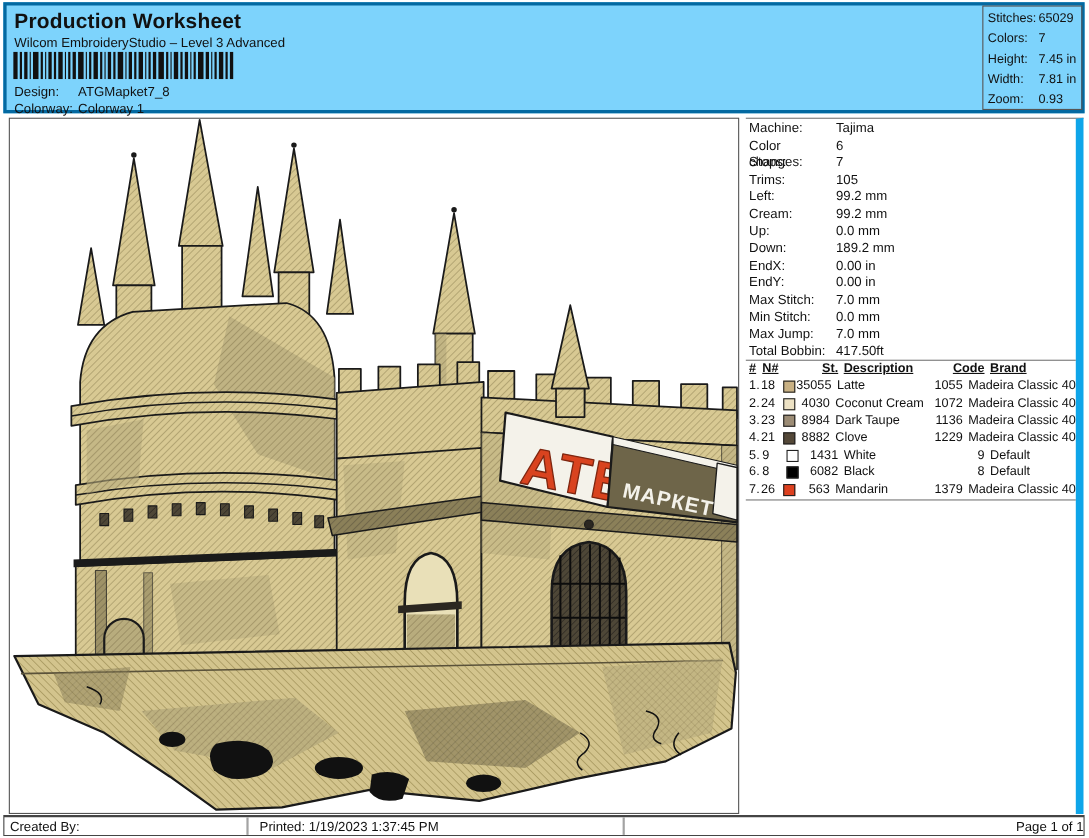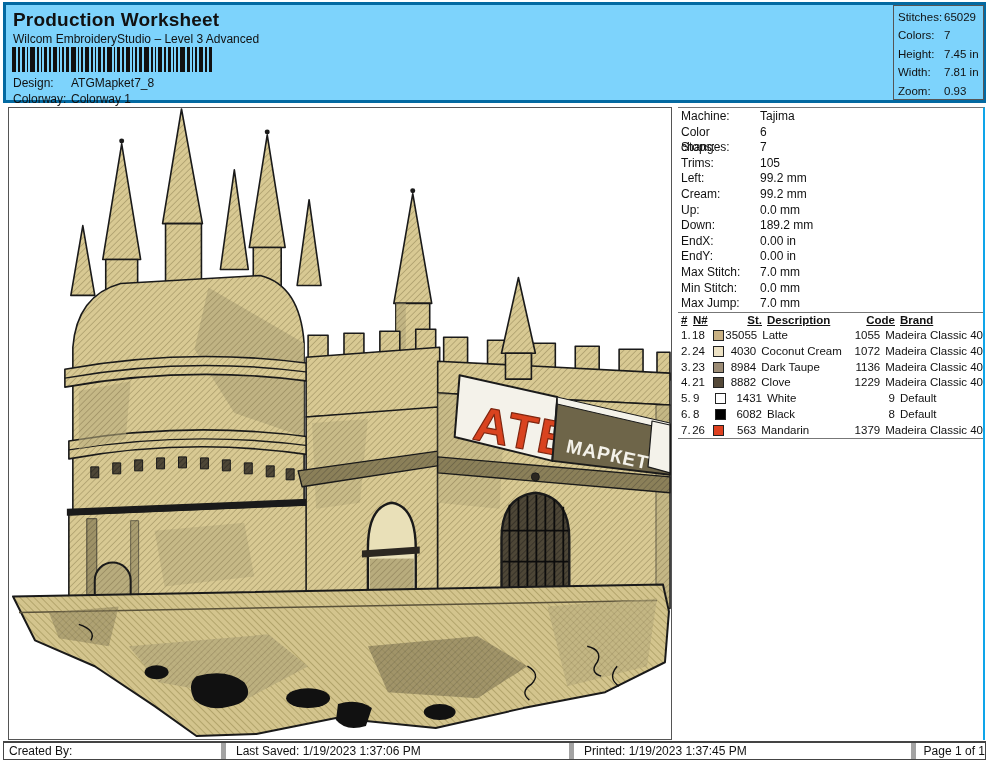--- a/index.html
+++ b/index.html
@@ -22,42 +22,42 @@
   .stats-row { display:flex; height:18.4px; line-height:18.4px; }
   .stats-row .lbl { width:46px; }
 
   
   .design-box { position:absolute; left:8px; top:107px; width:664px; height:633px;
     border:1px solid #555; background:#fff; }
   .design-box svg { display:block; width:662px; height:631px; }
 
   
   .right-panel { position:absolute; left:678px; top:107px; width:307px; height:633px;
-    border-top:1px solid #777; border-right:2px solid #0ea5e9; font-size:12px; }
+    border-top:1px solid #777; border-right:7px solid #0ea5e9; font-size:12px; }
   .m-list { padding-top:1px; }
   .m-row { display:flex; height:15.6px; line-height:15.6px; }
   .m-row .lbl { width:82px; padding-left:3px; }
   .sep { border-top:1px solid #777; }
   .ss-title { height:15px; line-height:15px; padding-left:3px; }
   .ss-table { font-size:11.5px; }
   .ss-hrow, .ss-row { display:flex; height:15.7px; line-height:15.7px; white-space:nowrap; }
   .ss-hrow span { font-weight:bold; text-decoration:underline; }
   .c-num  { width:15px; padding-left:3px; }
   .c-n    { width:20px; }
   .c-sw   { width:16px; position:relative; }
   .c-st   { width:33px; text-align:right; }
   .c-desc { width:101px; padding-left:5px; }
   .c-code { width:32px; text-align:right; }
   .c-brand{ flex:1; padding-left:5px; }
   .swatch { position:absolute; top:2px; left:2px; width:11px; height:11px; border:1px solid #222; }
 
   
   .footer-bar { position:absolute; left:3px; top:741px; width:983px; height:19px;
     border:1px solid #444; border-top-width:2px; display:flex; font-size:12px; line-height:16px; }
-  .f-cell { border-right:5px solid #a3a3a3; padding-left:10px; overflow:hidden; }
+  .f-cell { border-right:2px solid #a3a3a3; padding-left:10px; overflow:hidden; }
   .f-created { width:222px; padding-left:5px; }
   .f-saved { width:348px; }
   .f-printed { width:342px; }
   .f-page { flex:1; border-right:none; text-align:right; padding-left:0; }
 </style>
 </head>
 <body>
 
 <div class="page">
 
@@ -344,20 +344,24 @@
           <span>7.0 mm</span>
         </div>
       <div class="m-row">
           <span class="lbl">Min Stitch:</span>
           <span>0.0 mm</span>
         </div>
       <div class="m-row">
           <span class="lbl">Max Jump:</span>
           <span>7.0 mm</span>
         </div>
+      <div class="m-row">
+          <span class="lbl">Total Bobbin:</span>
+          <span>417.50ft</span>
+        </div>
     </div>
 
     <div class="sep"></div>
 
     <div class="ss-table">
       <div class="ss-hrow">
         <span class="c-num">#</span>
         <span class="c-n">N#</span>
         <span class="c-sw"></span>
         <span class="c-st">St.</span>
@@ -441,18 +445,17 @@
           <span class="c-desc">Mandarin</span>
         <span class="c-code">1379</span>
           <span class="c-brand">Madeira Classic 40</span>
       </div>
     </div>
     <div class="sep"></div>
   </div>
 
   <div class="footer-bar">
     <div class="f-cell f-created">Created By:</div>
-    <div class="f-cell f-saved">Last Saved: 1/19/2023 1:37:06 PM</div>
     <div class="f-cell f-printed">Printed: 1/19/2023 1:37:45 PM</div>
     <div class="f-cell f-page">Page 1 of 1</div>
   </div>
 
 </div>
 
 </body></html>

